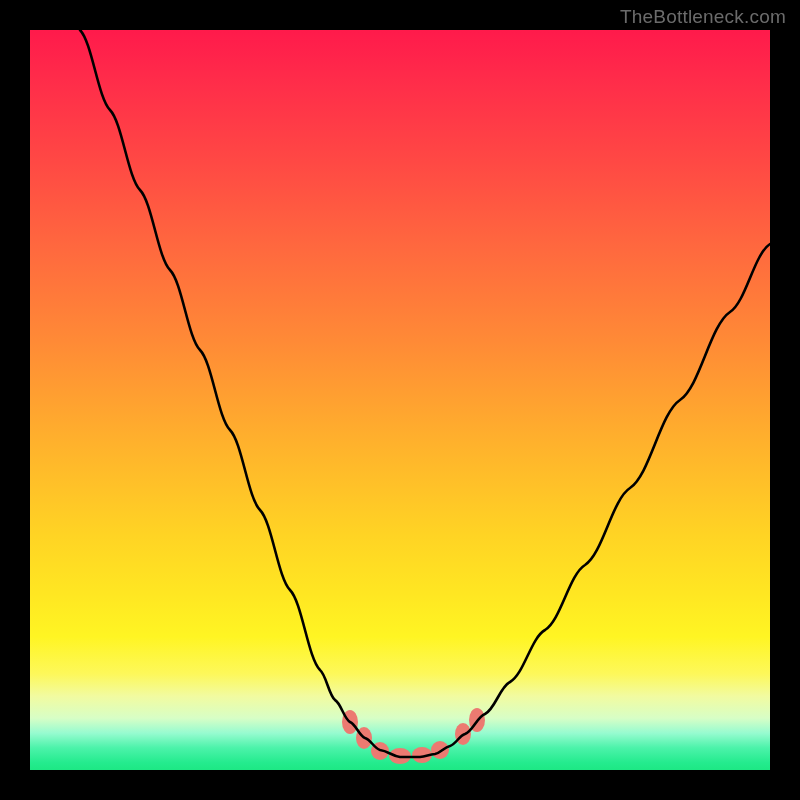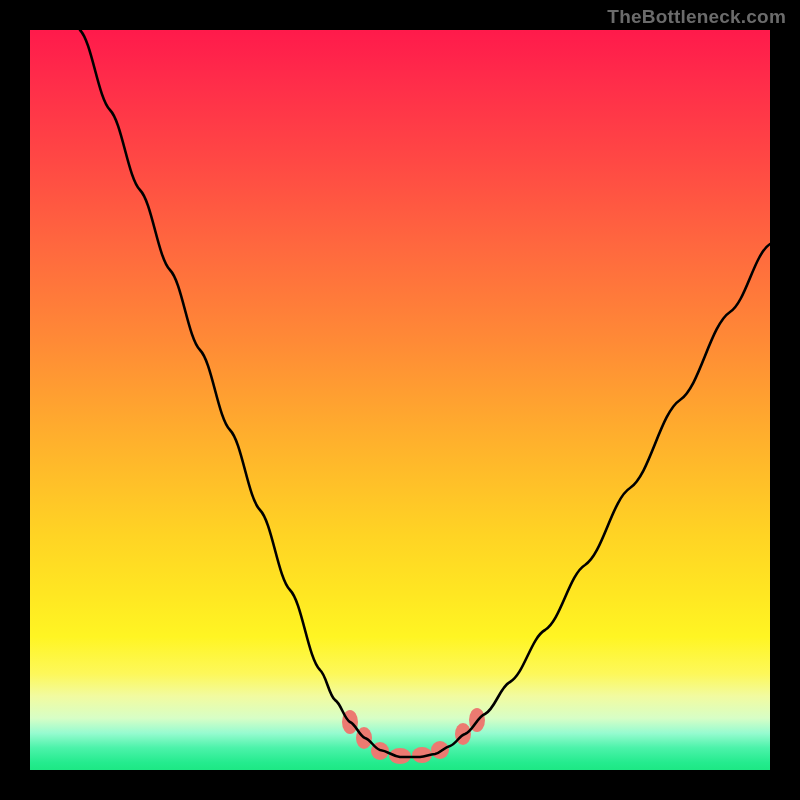--- a/index.html
+++ b/index.html
@@ -48,21 +48,21 @@
       #24eb8e 99%,
       #1de884 100%
     );
   }
   .watermark {
     position: absolute;
     top: 6px;
     right: 14px;
     color: #6b6b6b;
     font-size: 19px;
-    font-weight: 700;
+    font-weight: 400;
     letter-spacing: 0.2px;
     user-select: none;
   }
   svg.curve {
     position: absolute;
     inset: 0;
   }
 </style>
 </head>
 <body>

